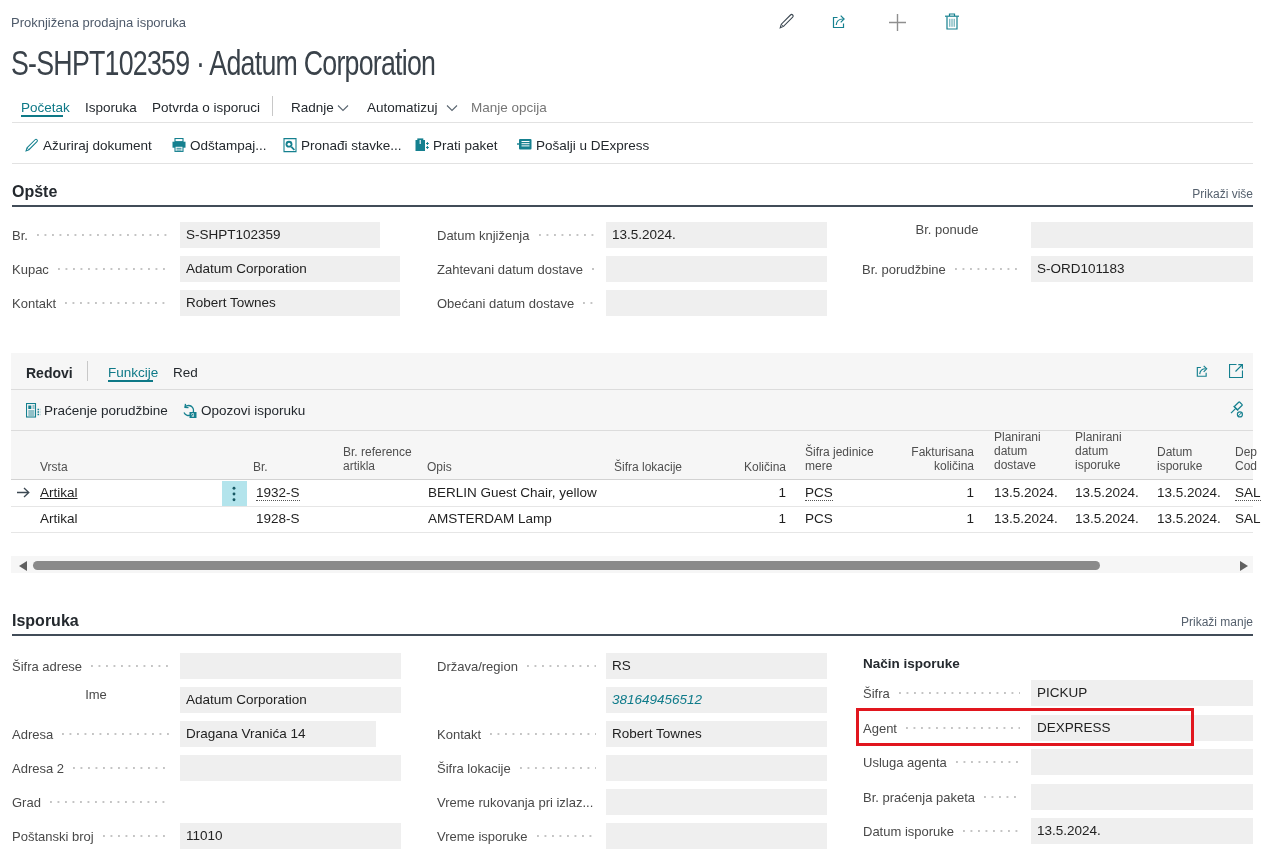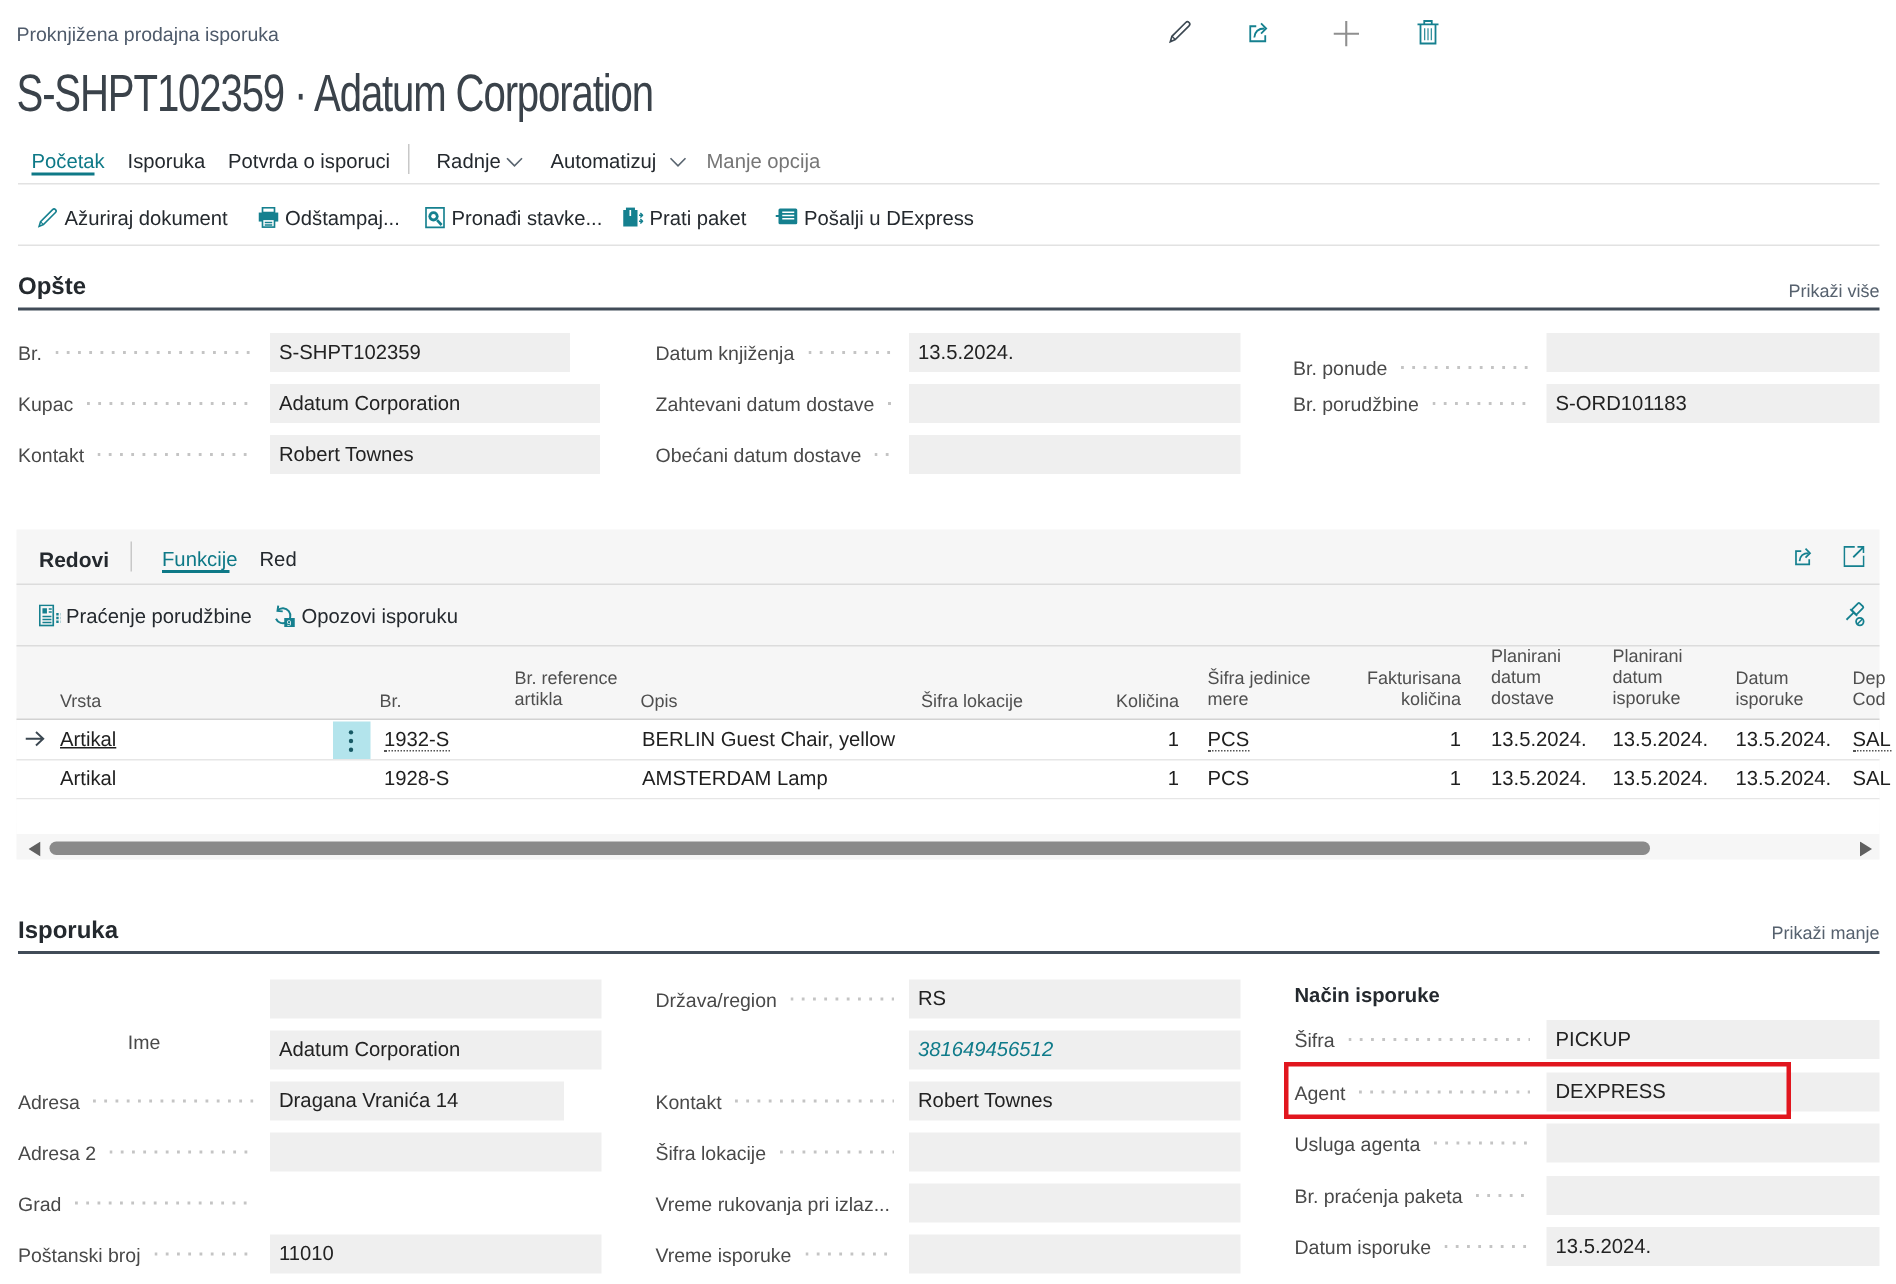--- a/index.html
+++ b/index.html
@@ -145,21 +145,21 @@
       <span>Zahtevani datum dostave</span>
       <span class="dots"></span>
     </div>
   <div class="fld" style="left:606px; top:256px; width:221px;"></div>
   <div class="lbl" style="left:437px; top:290px; width:170px;">
       <span>Obećani datum dostave</span>
       <span class="dots"></span>
     </div>
   <div class="fld" style="left:606px; top:290px; width:221px;"></div>
 
-  <div class="lbl" style="left:862px; top:232px; width:170px;">
+  <div class="lbl" style="left:862px; top:222px; width:170px;flex-direction:column;">
       <span>Br. ponude</span>
       <span class="dots"></span>
     </div>
   <div class="fld" style="left:1031px; top:222px; width:222px;"></div>
   <div class="lbl" style="left:862px; top:256px; width:170px;">
       <span>Br. porudžbine</span>
       <span class="dots"></span>
     </div>
   <div class="fld" style="left:1031px; top:256px; width:222px;">S-ORD101183</div>
 
@@ -277,20 +277,24 @@
   <div class="abs" id="sb-right" style="left:1240px; top:561px;">
     <svg width="8" height="10" viewBox="0 0 8 10">
         <path d="M0 0 L8 5 L0 10 Z" fill="#606060"></path>
       </svg>
   </div>
 
   <div class="abs" style="left:12px; top:612px; font-size:16px; font-weight:bold; color:#24292e;">Isporuka</div>
   <div class="abs" style="right:11px; top:615px; font-size:12px; color:#56616e;">Prikaži manje</div>
   <div class="seclineO" style="top:634px;"></div>
 
+  <div class="lbl" style="left:12px; top:653px; width:168px;">
+      <span>Šifra adrese</span>
+      <span class="dots"></span>
+    </div>
   <div class="fld" style="left:180px; top:653px; width:221px;"></div>
   <div class="lbl" style="left:12px; top:687px; width:168px;flex-direction:column;">
       <span>Ime</span>
       <span class="dots"></span>
     </div>
   <div class="fld" style="left:180px; top:687px; width:221px;">Adatum Corporation</div>
   <div class="lbl" style="left:12px; top:721px; width:168px;">
       <span>Adresa</span>
       <span class="dots"></span>
     </div>

